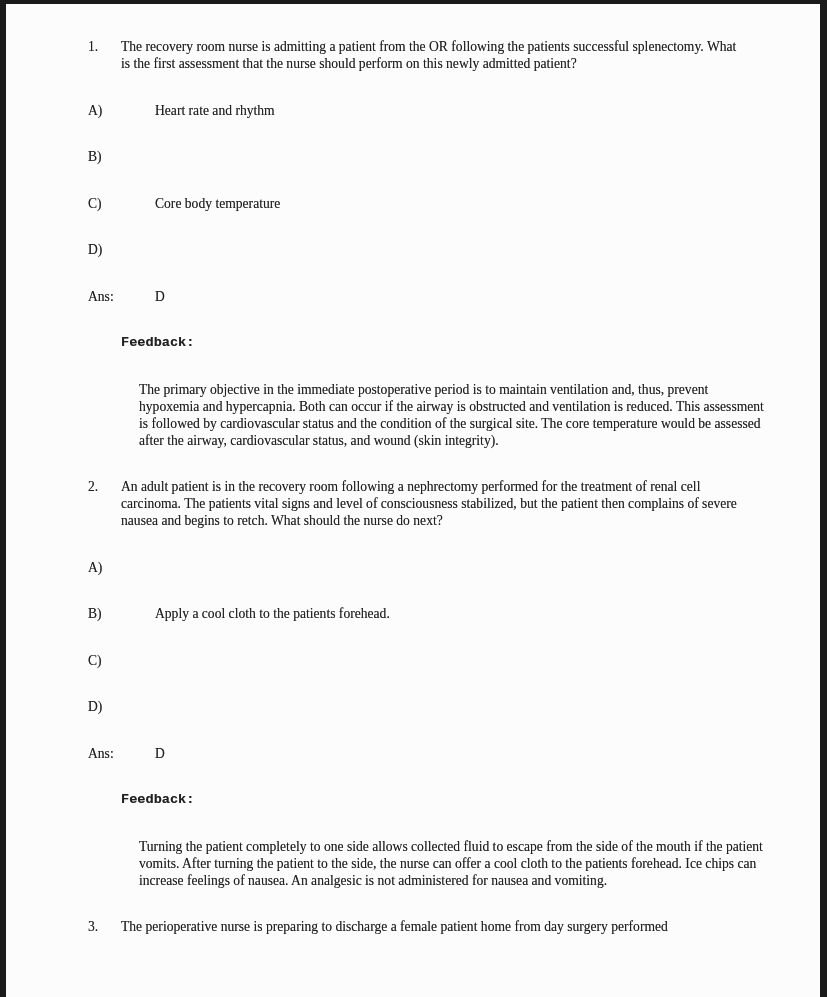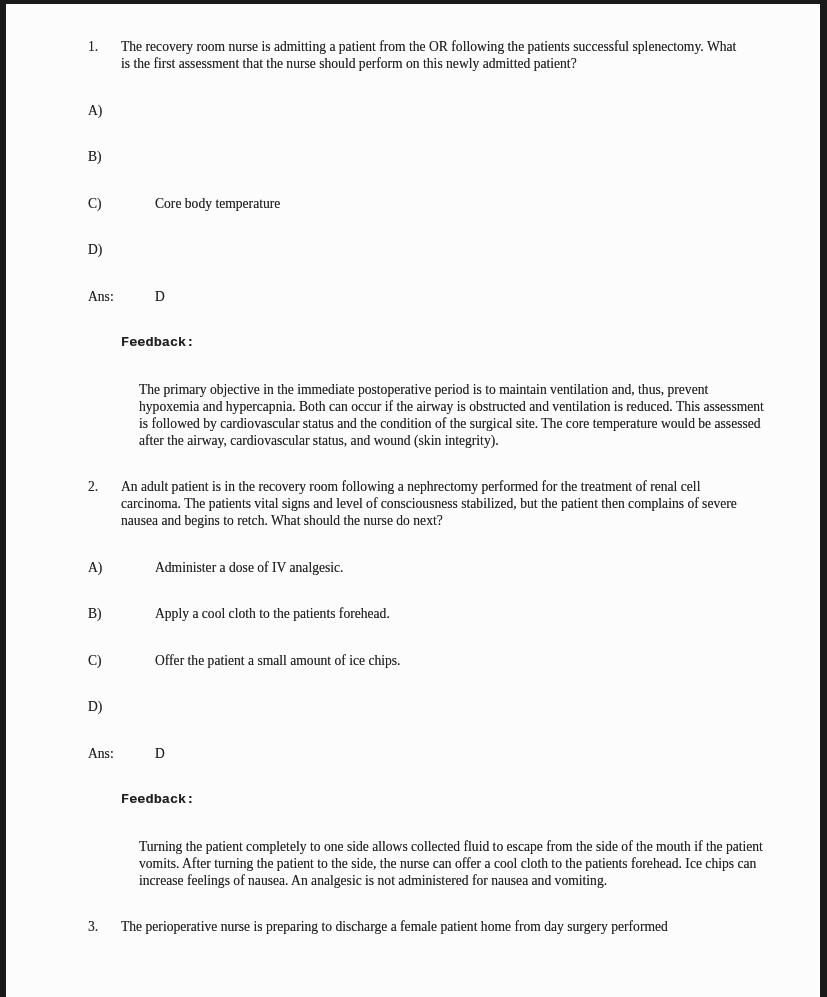--- a/index.html
+++ b/index.html
@@ -65,20 +65,21 @@
 
   <div class="content">
 
     <div class="block q-row">
       <span class="num">1.</span>
       <span class="q-text">The recovery room nurse is admitting a patient from the OR following the patients successful splenectomy. What is the first assessment that the nurse should perform on this newly admitted patient?</span>
     </div>
 
     <div class="block opt-row">
       <span class="letter">A)</span>
+      <span class="opt-text">Heart rate and rhythm</span>
     </div>
     <div class="block opt-row">
       <span class="letter">B)</span>
     </div>
     <div class="block opt-row">
       <span class="letter">C)</span>
       <span class="opt-text">Core body temperature</span>
     </div>
     <div class="block opt-row">
       <span class="letter">D)</span>
@@ -92,29 +93,27 @@
     <div class="block fb-head">Feedback:</div>
     <div class="block fb-body">The primary objective in the immediate postoperative period is to maintain ventilation and, thus, prevent hypoxemia and hypercapnia. Both can occur if the airway is obstructed and ventilation is reduced. This assessment is followed by cardiovascular status and the condition of the surgical site. The core temperature would be assessed after the airway, cardiovascular status, and wound (skin integrity).</div>
 
     <div class="block q-row">
       <span class="num">2.</span>
       <span class="q-text">An adult patient is in the recovery room following a nephrectomy performed for the treatment of renal cell carcinoma. The patients vital signs and level of consciousness stabilized, but the patient then complains of severe nausea and begins to retch. What should the nurse do next?</span>
     </div>
 
     <div class="block opt-row">
       <span class="letter">A)</span>
-      <span class="opt-text">Administer a dose of IV analgesic.</span>
     </div>
     <div class="block opt-row">
       <span class="letter">B)</span>
       <span class="opt-text">Apply a cool cloth to the patients forehead.</span>
     </div>
     <div class="block opt-row">
       <span class="letter">C)</span>
-      <span class="opt-text">Offer the patient a small amount of ice chips.</span>
     </div>
     <div class="block opt-row">
       <span class="letter">D)</span>
     </div>
 
     <div class="block ans-row">
       <span class="ans-label">Ans:</span>
       <span class="ans-value">D</span>
     </div>
 

